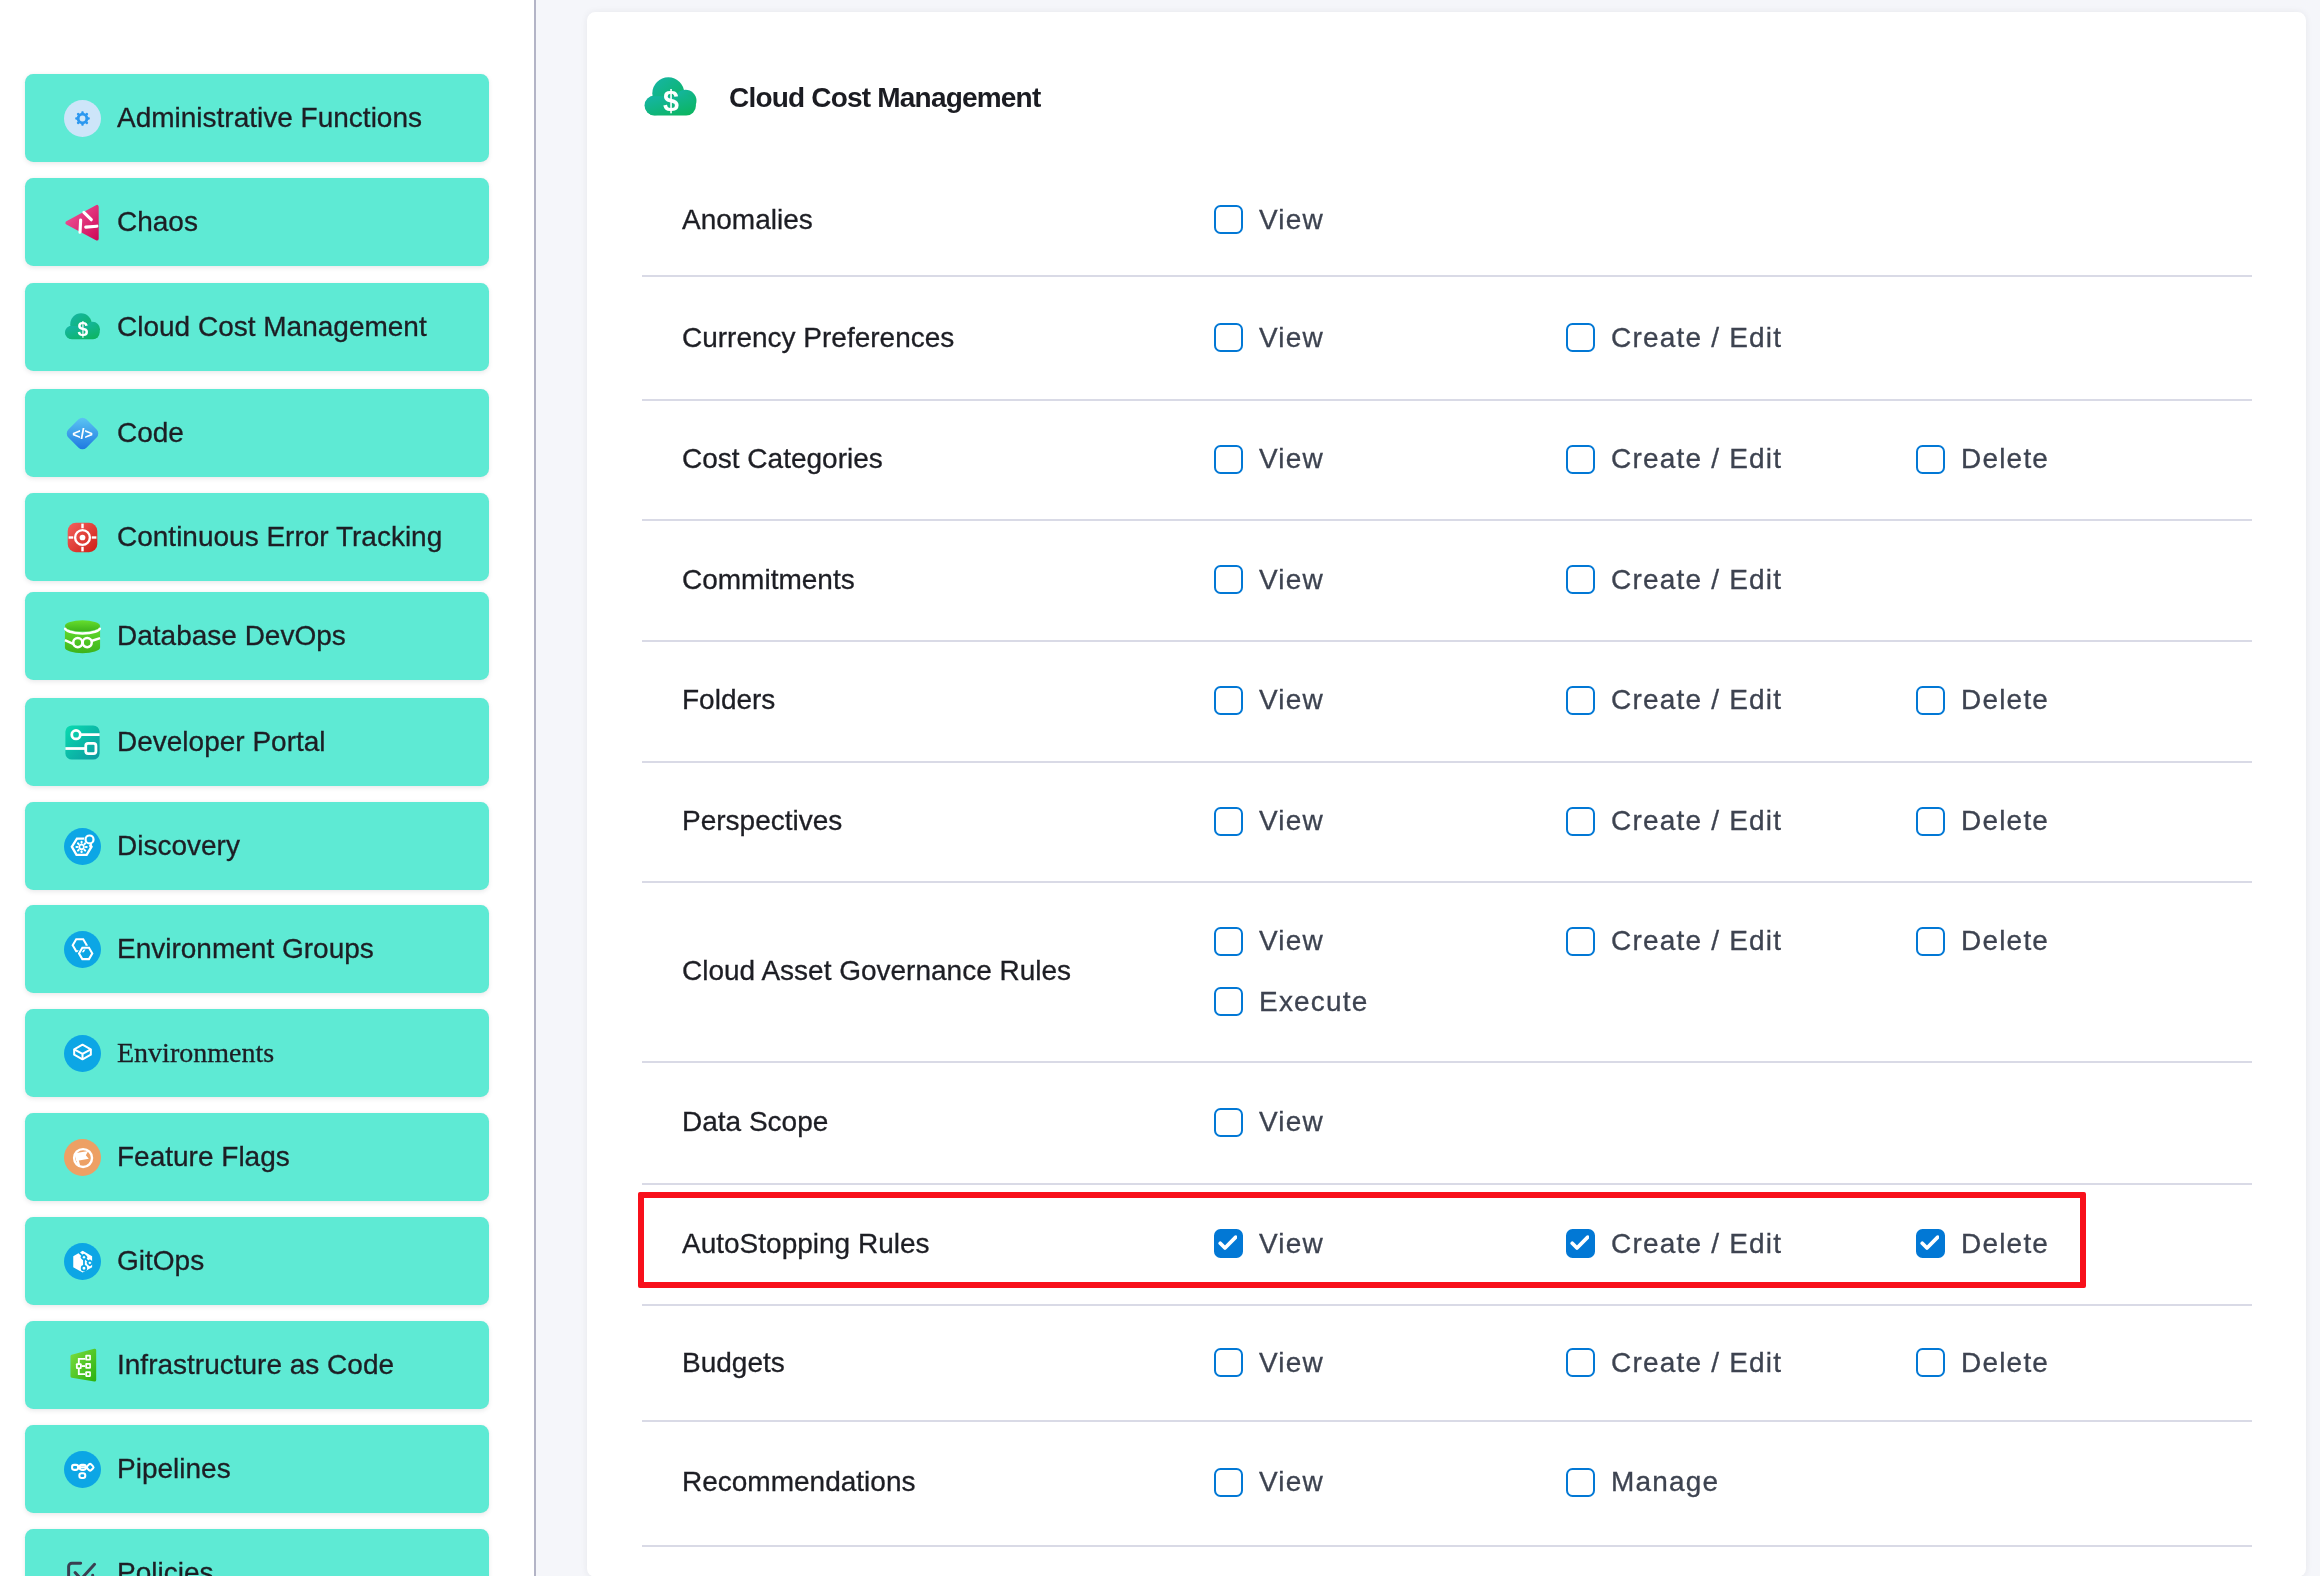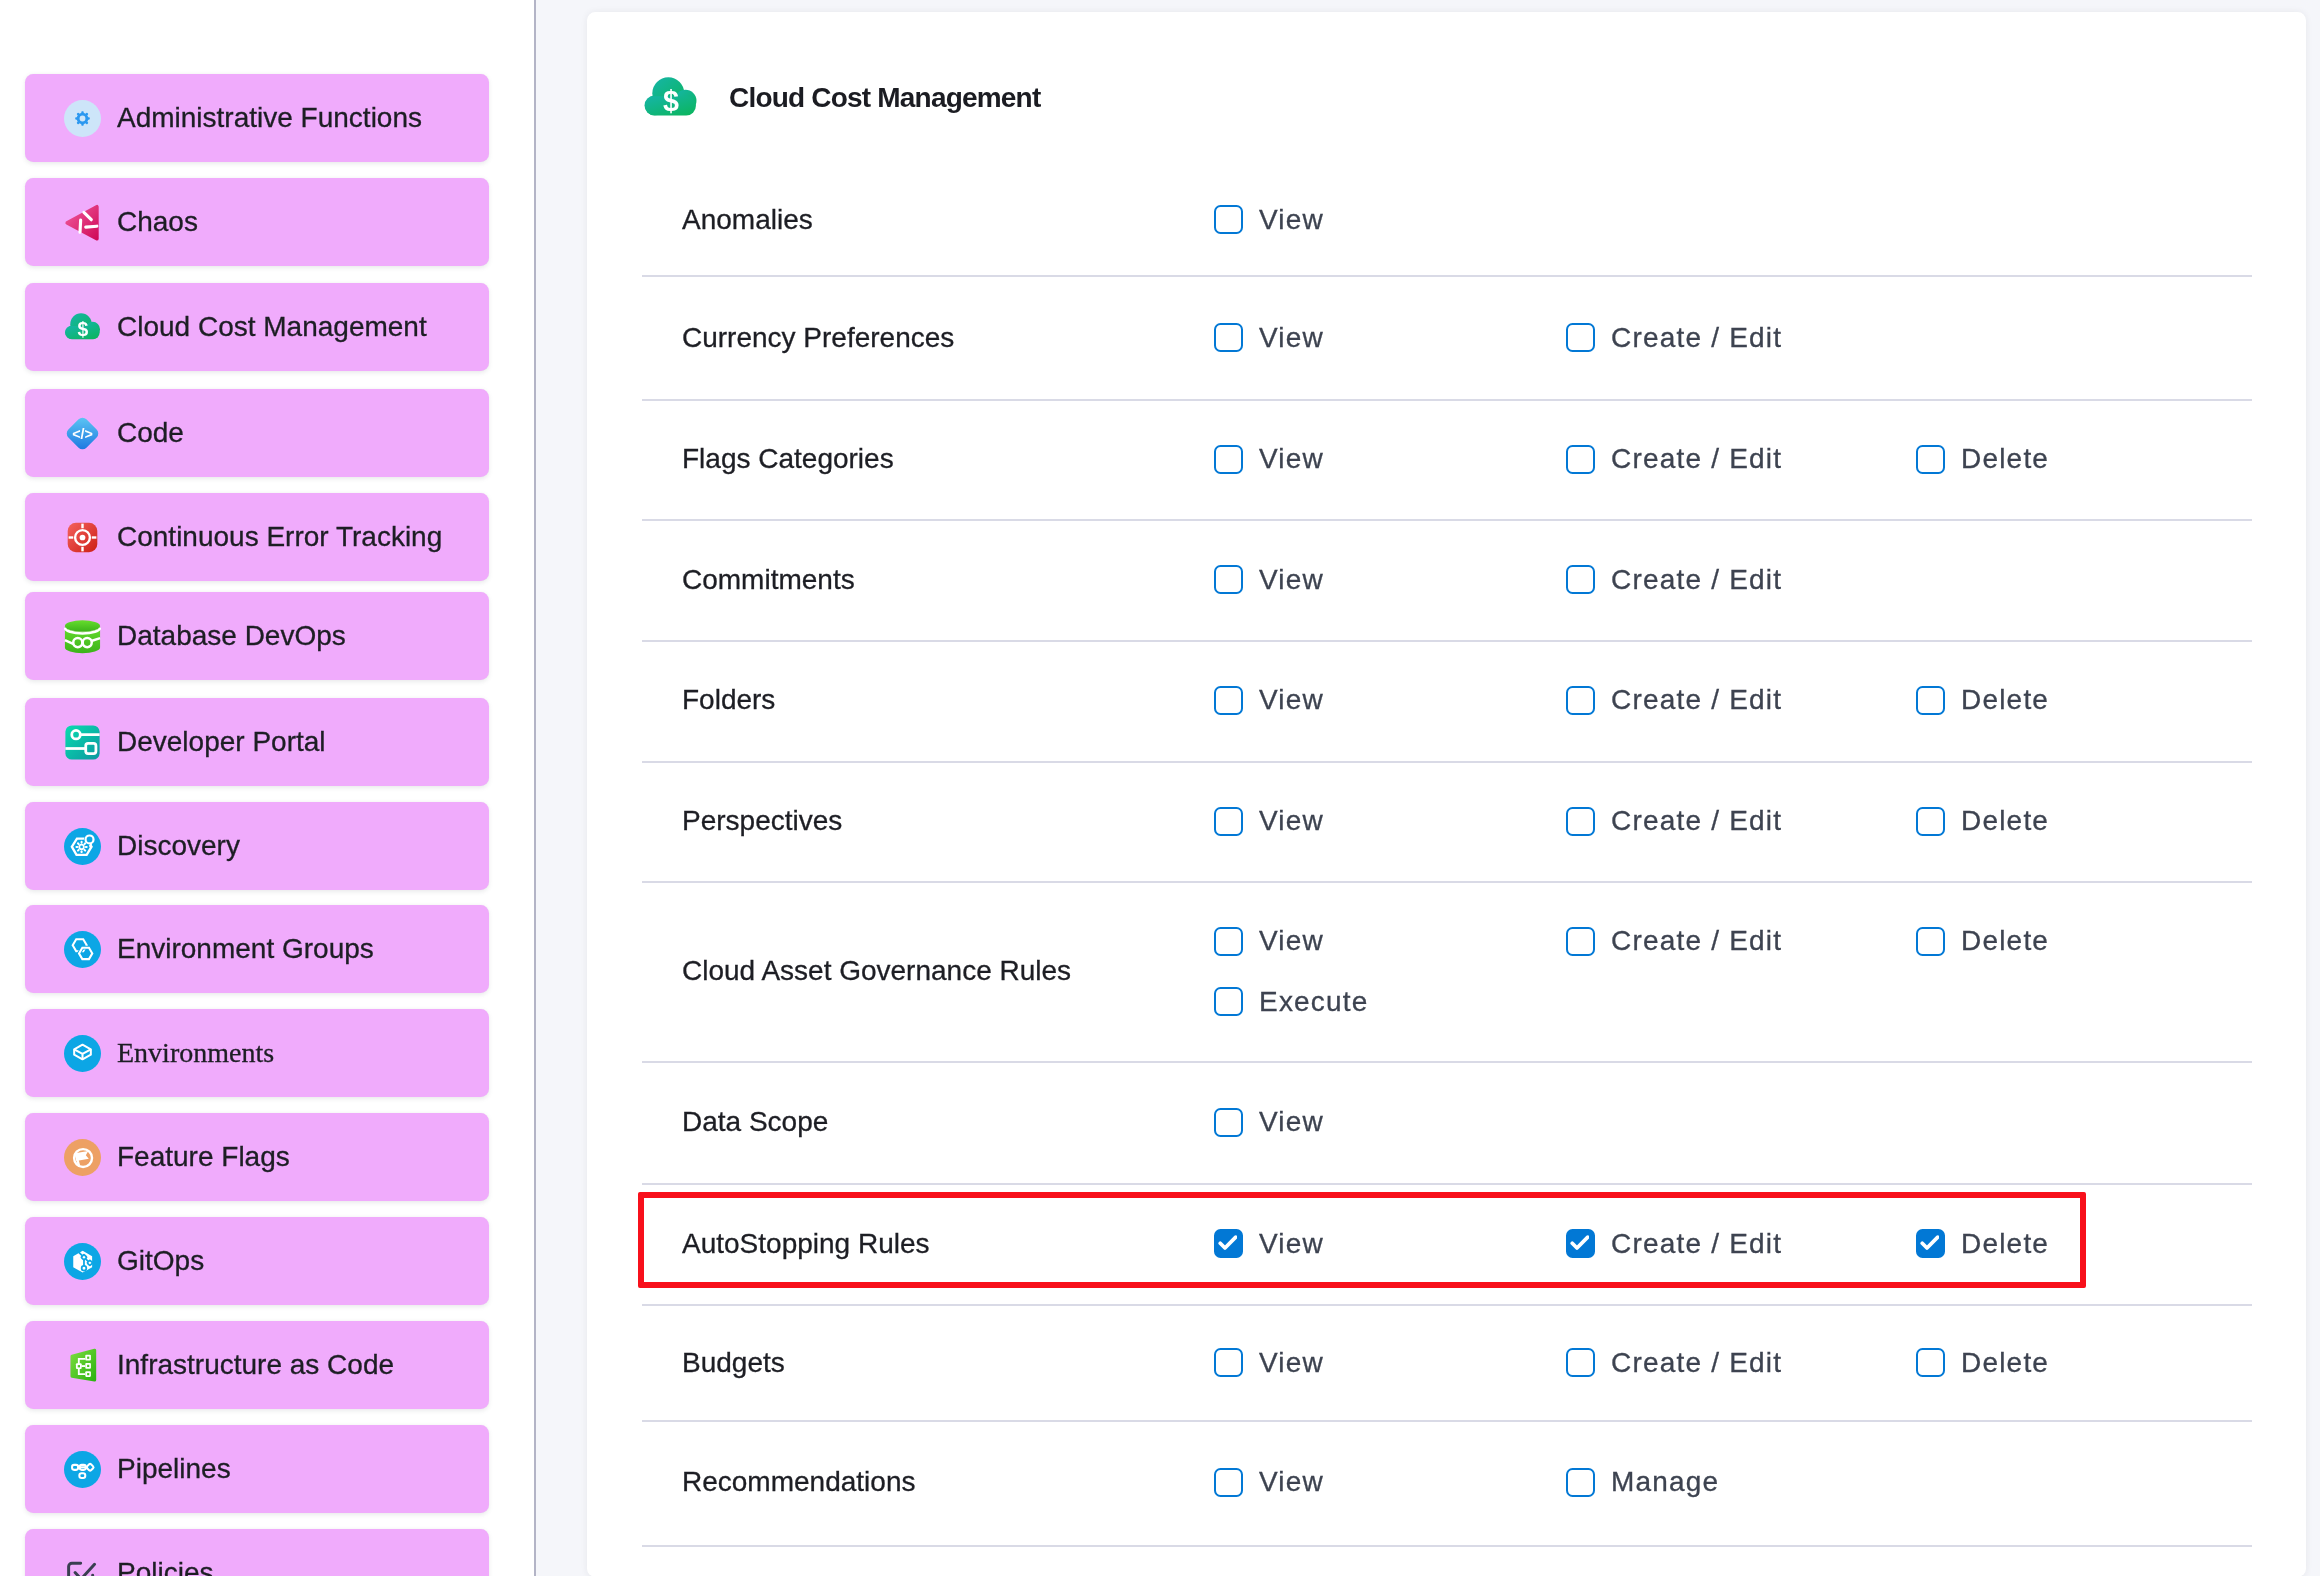--- a/index.html
+++ b/index.html
@@ -2,21 +2,21 @@
 <html style="font-size:15px"><head>
 <meta charset="utf-8">
 <style>
   html,body{margin:0;padding:0;}
   body{width:2321px;height:1577px;position:relative;overflow:hidden;
        font-family:"Liberation Sans", sans-serif;background:#ffffff;}
   .vline{position:absolute;left:534px;top:0;width:1.9px;height:1577px;background:#b3b4c6;}
   .gutter{position:absolute;left:536px;top:0;width:1785px;height:1577px;background:#f5f6fa;}
   .panel{position:absolute;left:587px;top:12px;width:1719px;height:1565px;background:#ffffff;
          border-radius:8.3px;box-shadow:0 0.9px 7.4px rgba(40,41,61,0.07);}
-  .card{position:absolute;left:25px;width:464px;height:88px;background:#f0abfc;border-radius:8.3px;
+  .card{position:absolute;left:25px;width:464px;height:88px;background:#5eead4;border-radius:8.3px;
         box-shadow:0 1.9px 4.6px rgba(96,97,112,0.13),0 0 0.9px rgba(40,41,61,0.05);}
   .card .ic{position:absolute;left:39px;top:25.5px;width:37px;height:37px;display:flex;align-items:center;justify-content:center;}
   .card .t{position:absolute;left:92px;top:44px;transform:translateY(-50%);
            font-size:28px;letter-spacing:0;color:#1d1e24;white-space:nowrap;-webkit-text-stroke:0.3px #1d1e24;}
   .hicon{position:absolute;left:644px;top:77px;width:53px;height:44px;}
   .htitle{position:absolute;left:729px;top:98px;transform:translateY(-50%);
           font-size:28px;font-weight:bold;letter-spacing:-0.8px;color:#1b1c22;white-space:nowrap;}
   .divider{position:absolute;left:642px;width:1610px;height:1.9px;background:#d9dae6;}
   .rlabel{position:absolute;left:682px;transform:translateY(-50%);
           font-size:28px;letter-spacing:0;color:#1d1e24;white-space:nowrap;-webkit-text-stroke:0.3px #1d1e24;}
@@ -475,21 +475,21 @@
 <div class="divider" style="top:1420px;"></div>
 <div class="divider" style="top:1545px;"></div>
 <div class="rlabel" style="top:220px;text-align:right;">Anomalies</div>
 <div class="cb" style="left:1214px;top:205px;"></div>
 <div class="cblab" style="left:1259px;top:220px;">View</div>
 <div class="rlabel" style="top:338px;">Currency Preferences</div>
 <div class="cb" style="left:1214px;top:323px;"></div>
 <div class="cblab" style="left:1259px;top:338px;">View</div>
 <div class="cb" style="left:1566px;top:323px;"></div>
 <div class="cblab" style="left:1611px;top:338px;">Create / Edit</div>
-<div class="rlabel" style="top:459px;">Flags Categories</div>
+<div class="rlabel" style="top:459px;">Cost Categories</div>
 <div class="cb" style="left:1214px;top:445px;"></div>
 <div class="cblab" style="left:1259px;top:459px;">View</div>
 <div class="cb" style="left:1566px;top:445px;"></div>
 <div class="cblab" style="left:1611px;top:459px;">Create / Edit</div>
 <div class="cb" style="left:1916px;top:445px;"></div>
 <div class="cblab" style="left:1961px;top:459px;">Delete</div>
 <div class="rlabel" style="top:580px;">Commitments</div>
 <div class="cb" style="left:1214px;top:565px;"></div>
 <div class="cblab" style="left:1259px;top:580px;">View</div>
 <div class="cb" style="left:1566px;top:565px;"></div>

